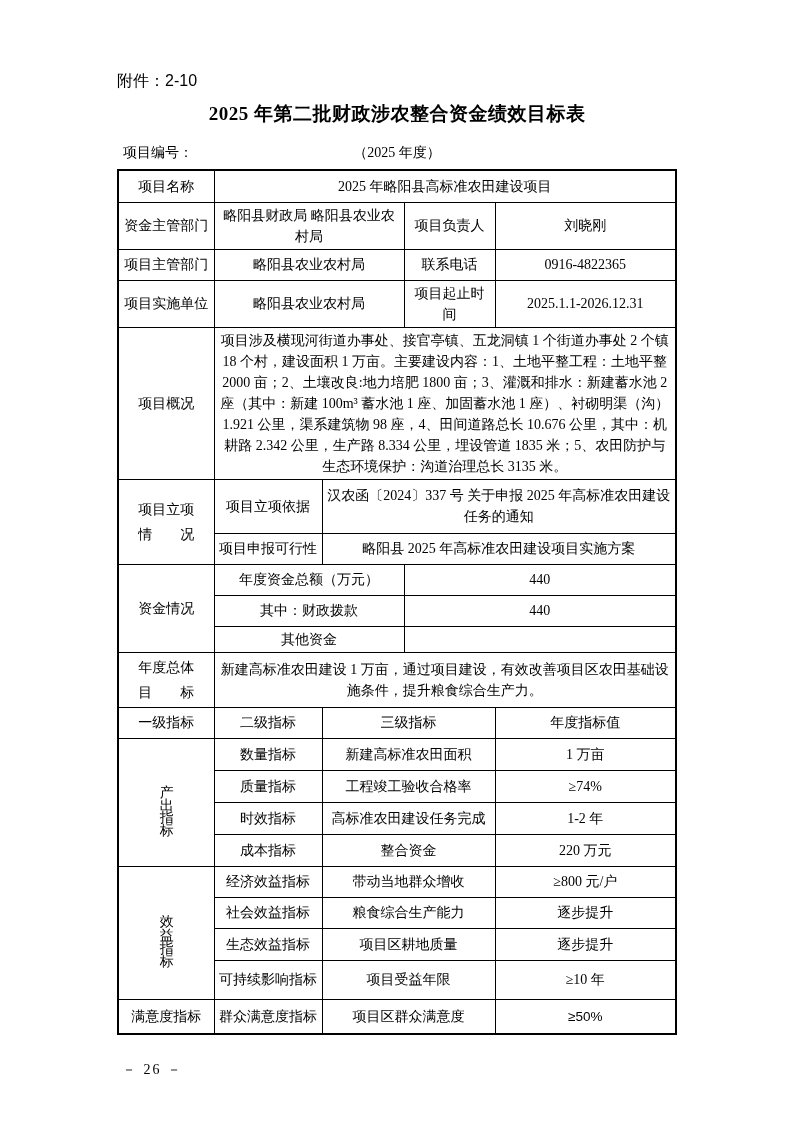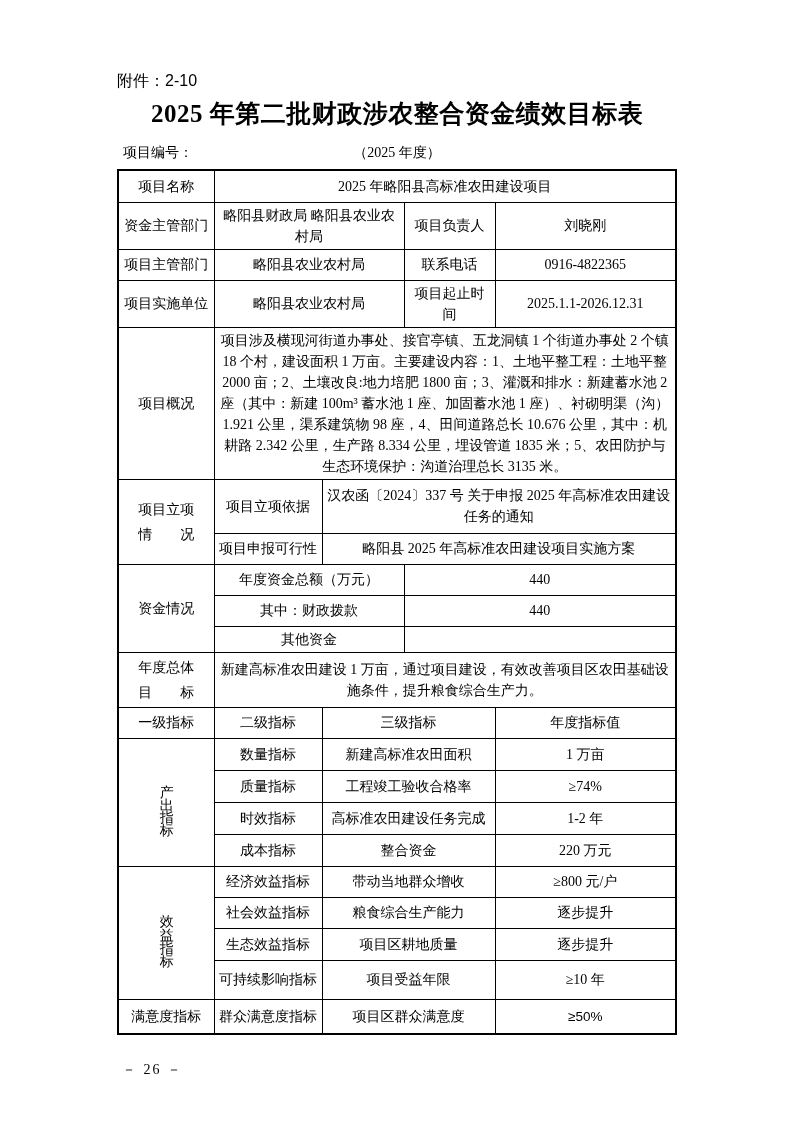--- a/index.html
+++ b/index.html
@@ -17,21 +17,21 @@
     padding-top: 70px;
   }
   .attachment {
     font-family: "Liberation Sans", "DejaVu Sans", sans-serif;
     font-size: 16px;
     line-height: 22px;
   }
   .title {
     margin-top: 6px;
     text-align: center;
-    font-size: 25px;
+    font-size: 19px;
     font-weight: bold;
     letter-spacing: 0.5px;
     line-height: 32px;
   }
   .meta-row {
     position: relative;
     margin-top: 14px;
     height: 20px;
     font-size: 14px;
     text-align: center;

